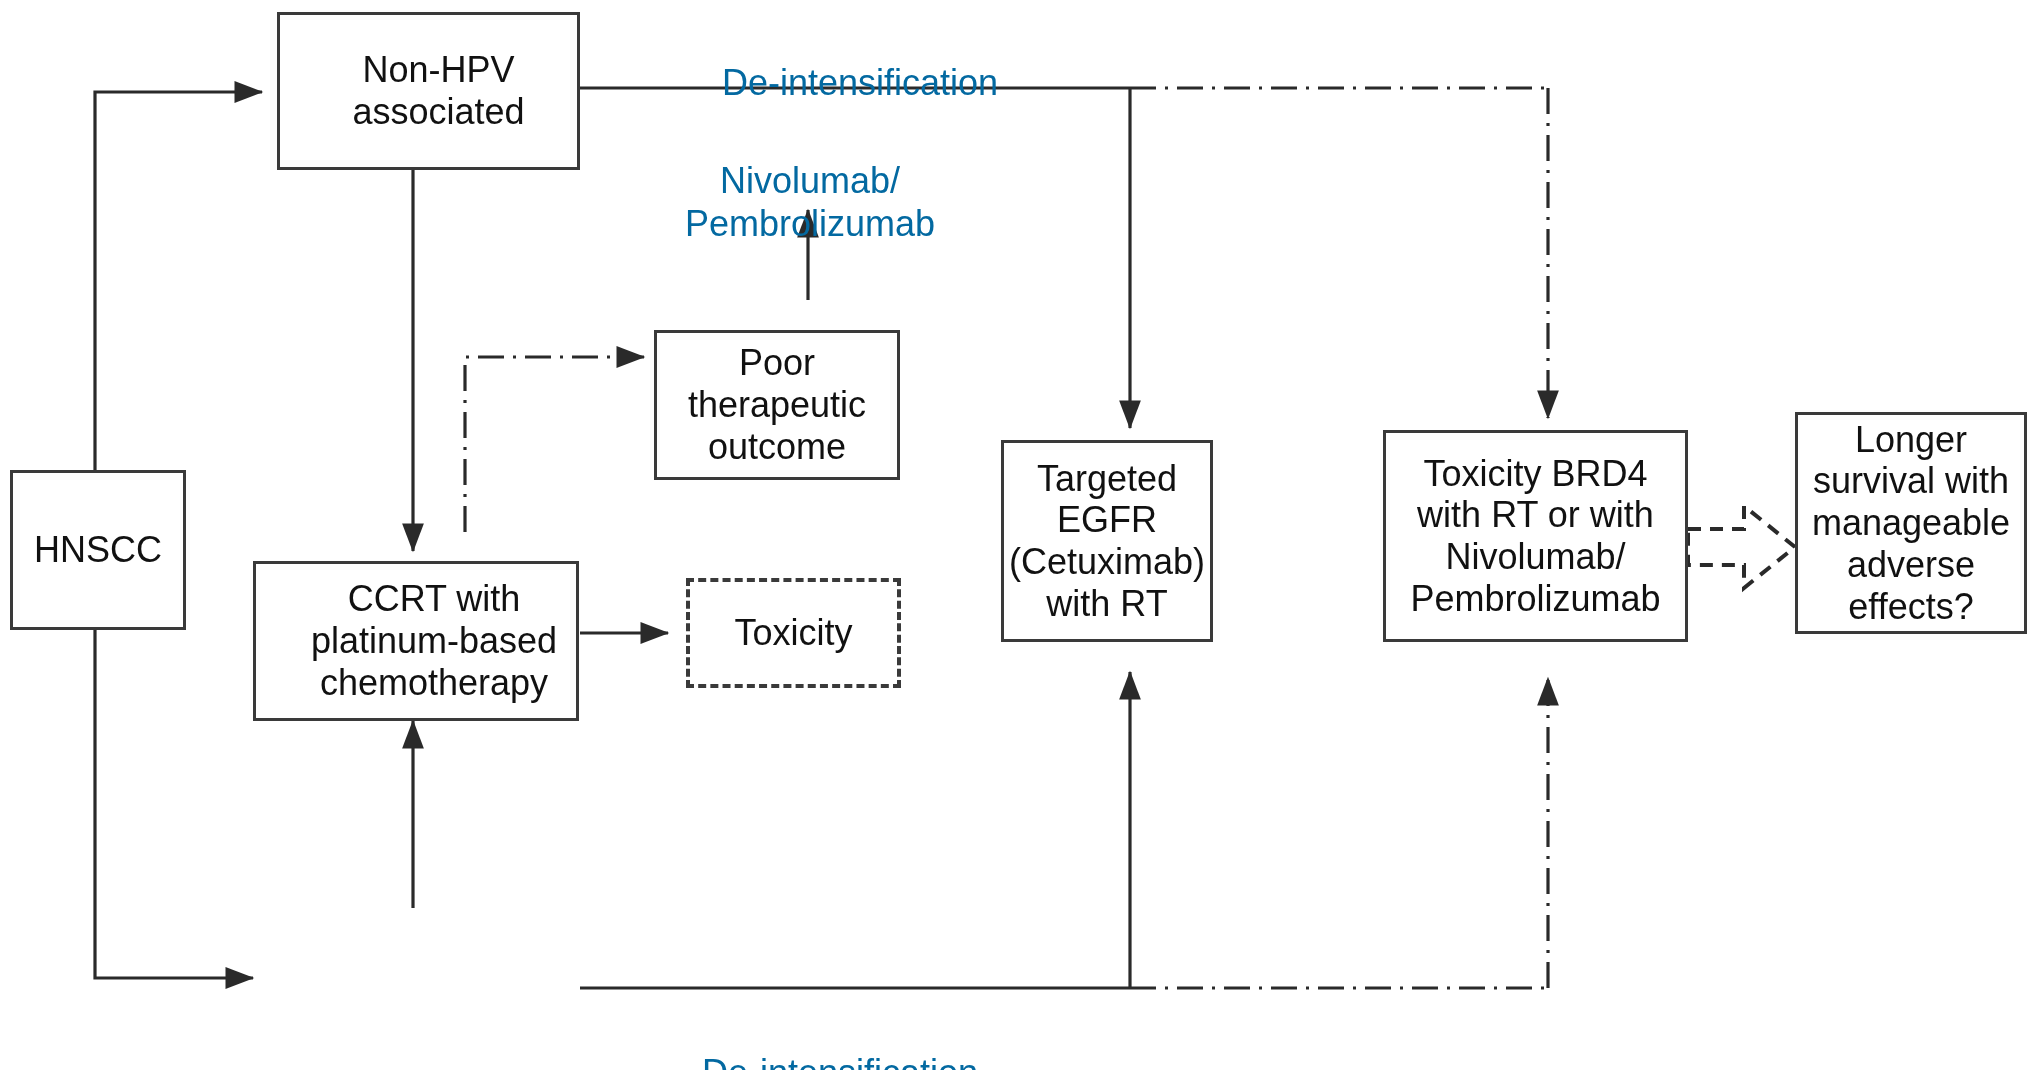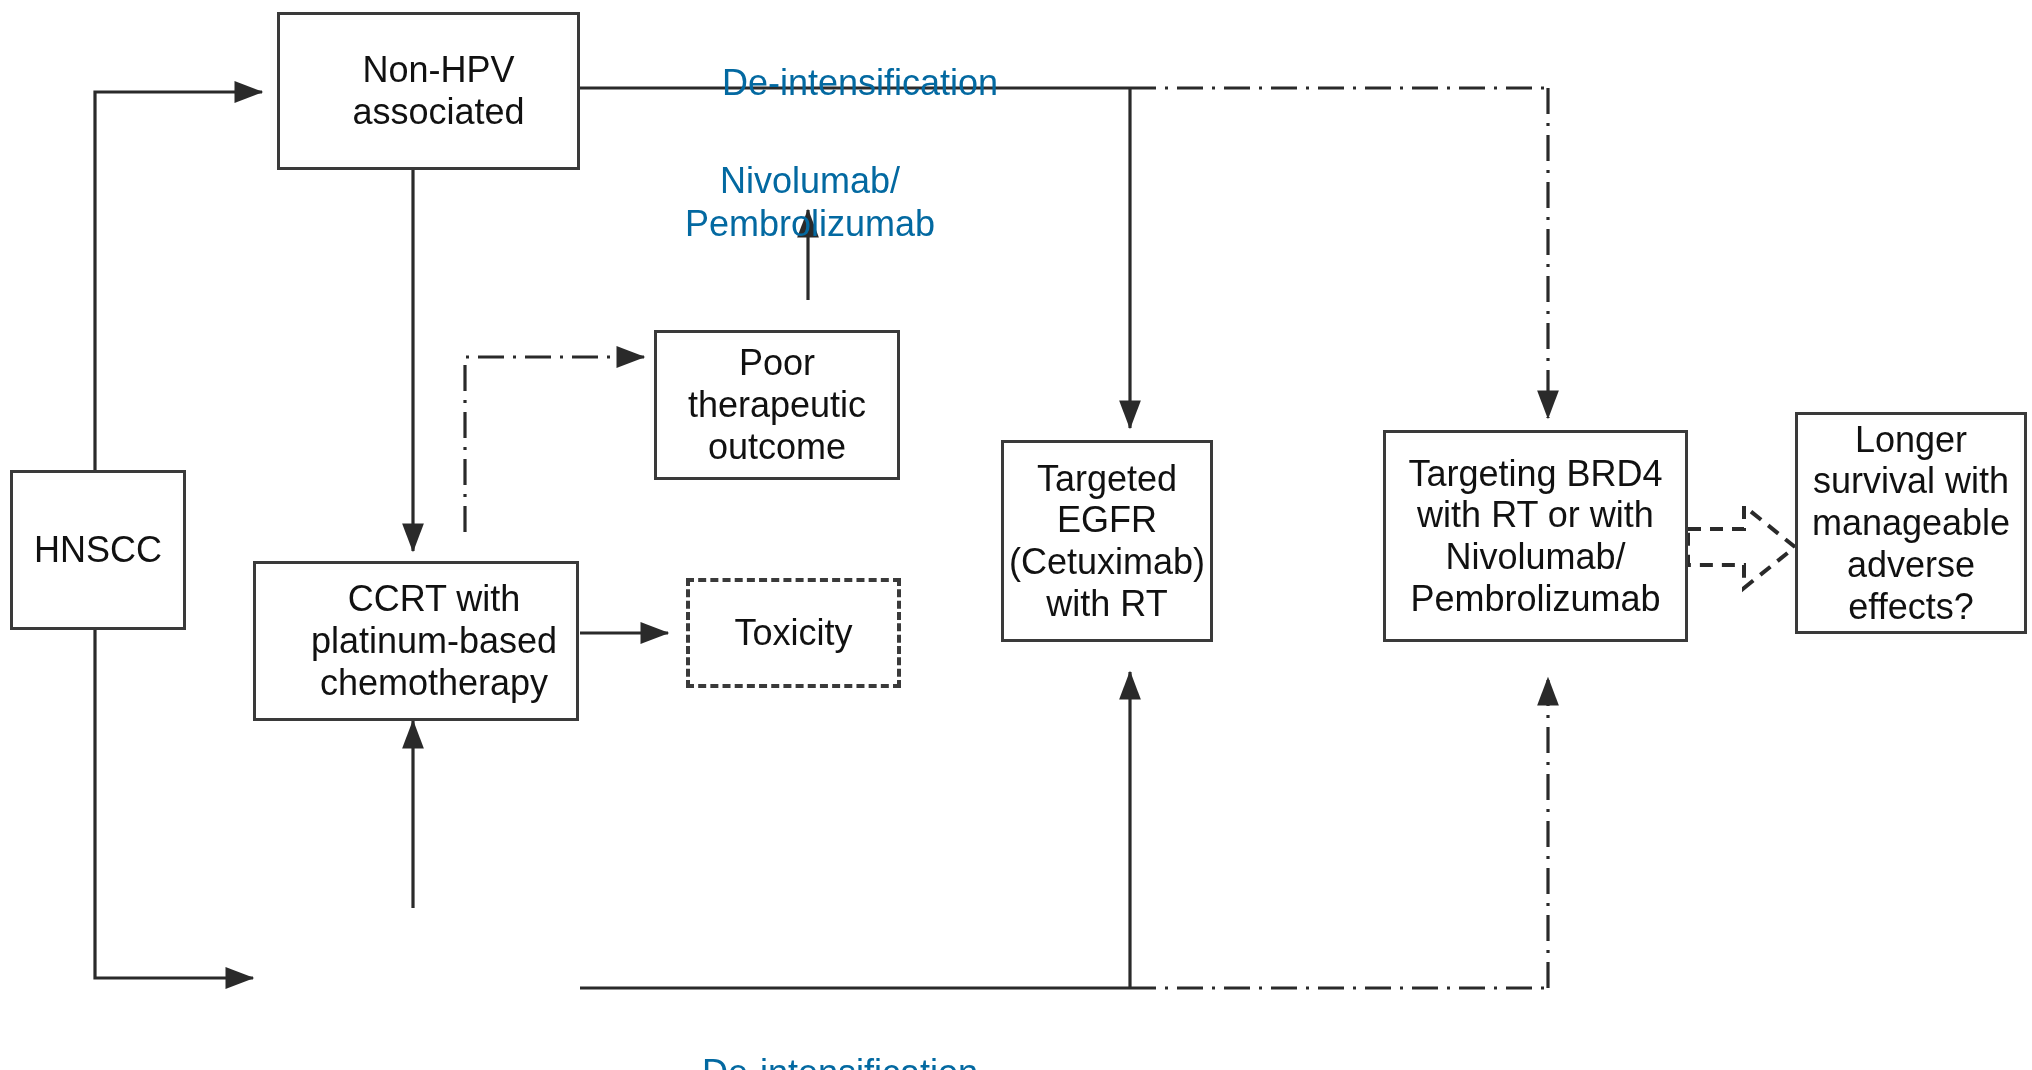--- a/index.html
+++ b/index.html
@@ -99,21 +99,21 @@
   </div>
 
   <div class="node solid f36" style="left:1001px;top:440px;width:212px;height:202px;">
     <span class="txt">Targeted
 EGFR
 (Cetuximab)
 with RT</span>
   </div>
 
   <div class="node solid f36" style="left:1383px;top:430px;width:305px;height:212px;">
-    <span class="txt">Targeting BRD4
+    <span class="txt">Toxicity BRD4
 with RT or with
 Nivolumab/
 Pembrolizumab</span>
   </div>
 
   <div class="node solid f36" style="left:1795px;top:412px;width:232px;height:222px;align-items:center;">
     <span class="txt">Longer
 survival with
 manageable
 adverse

